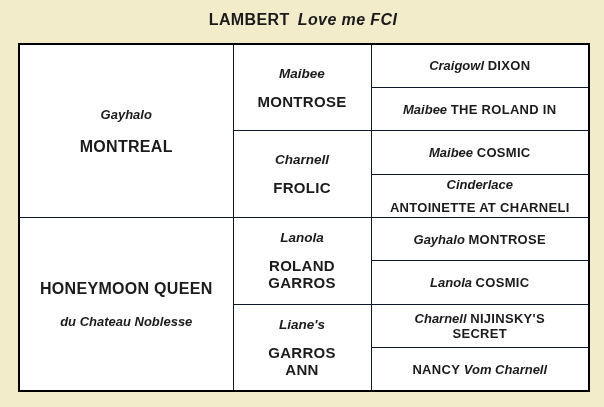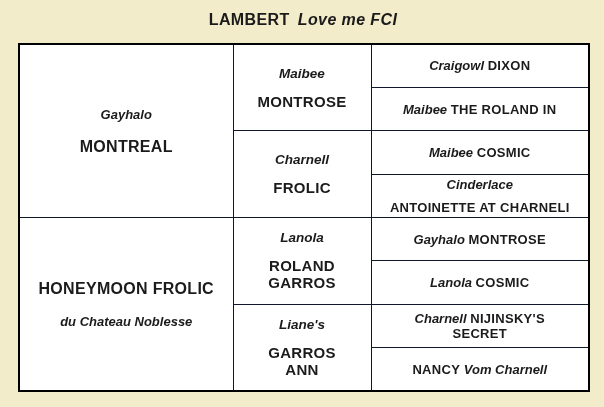--- a/index.html
+++ b/index.html
@@ -102,21 +102,21 @@
       </td>
     </tr>
     <tr class="prow">
       <td class="gen3">
         <span class="line affix">Cinderlace</span>
         <span class="line kname">ANTOINETTE AT CHARNELI</span>
       </td>
     </tr>
     <tr class="prow">
       <td class="gen1" rowspan="4">
-        <span class="line kname">HONEYMOON FROLIC</span>
+        <span class="line kname">HONEYMOON QUEEN</span>
         <span class="line affix">du Chateau Noblesse</span>
       </td>
       <td class="gen2" rowspan="2">
         <span class="line affix">Lanola</span>
         <span class="line kname">ROLAND GARROS</span>
       </td>
       <td class="gen3">
         <span class="affix">Gayhalo</span>
         <span class="kname">MONTROSE</span>
       </td>

